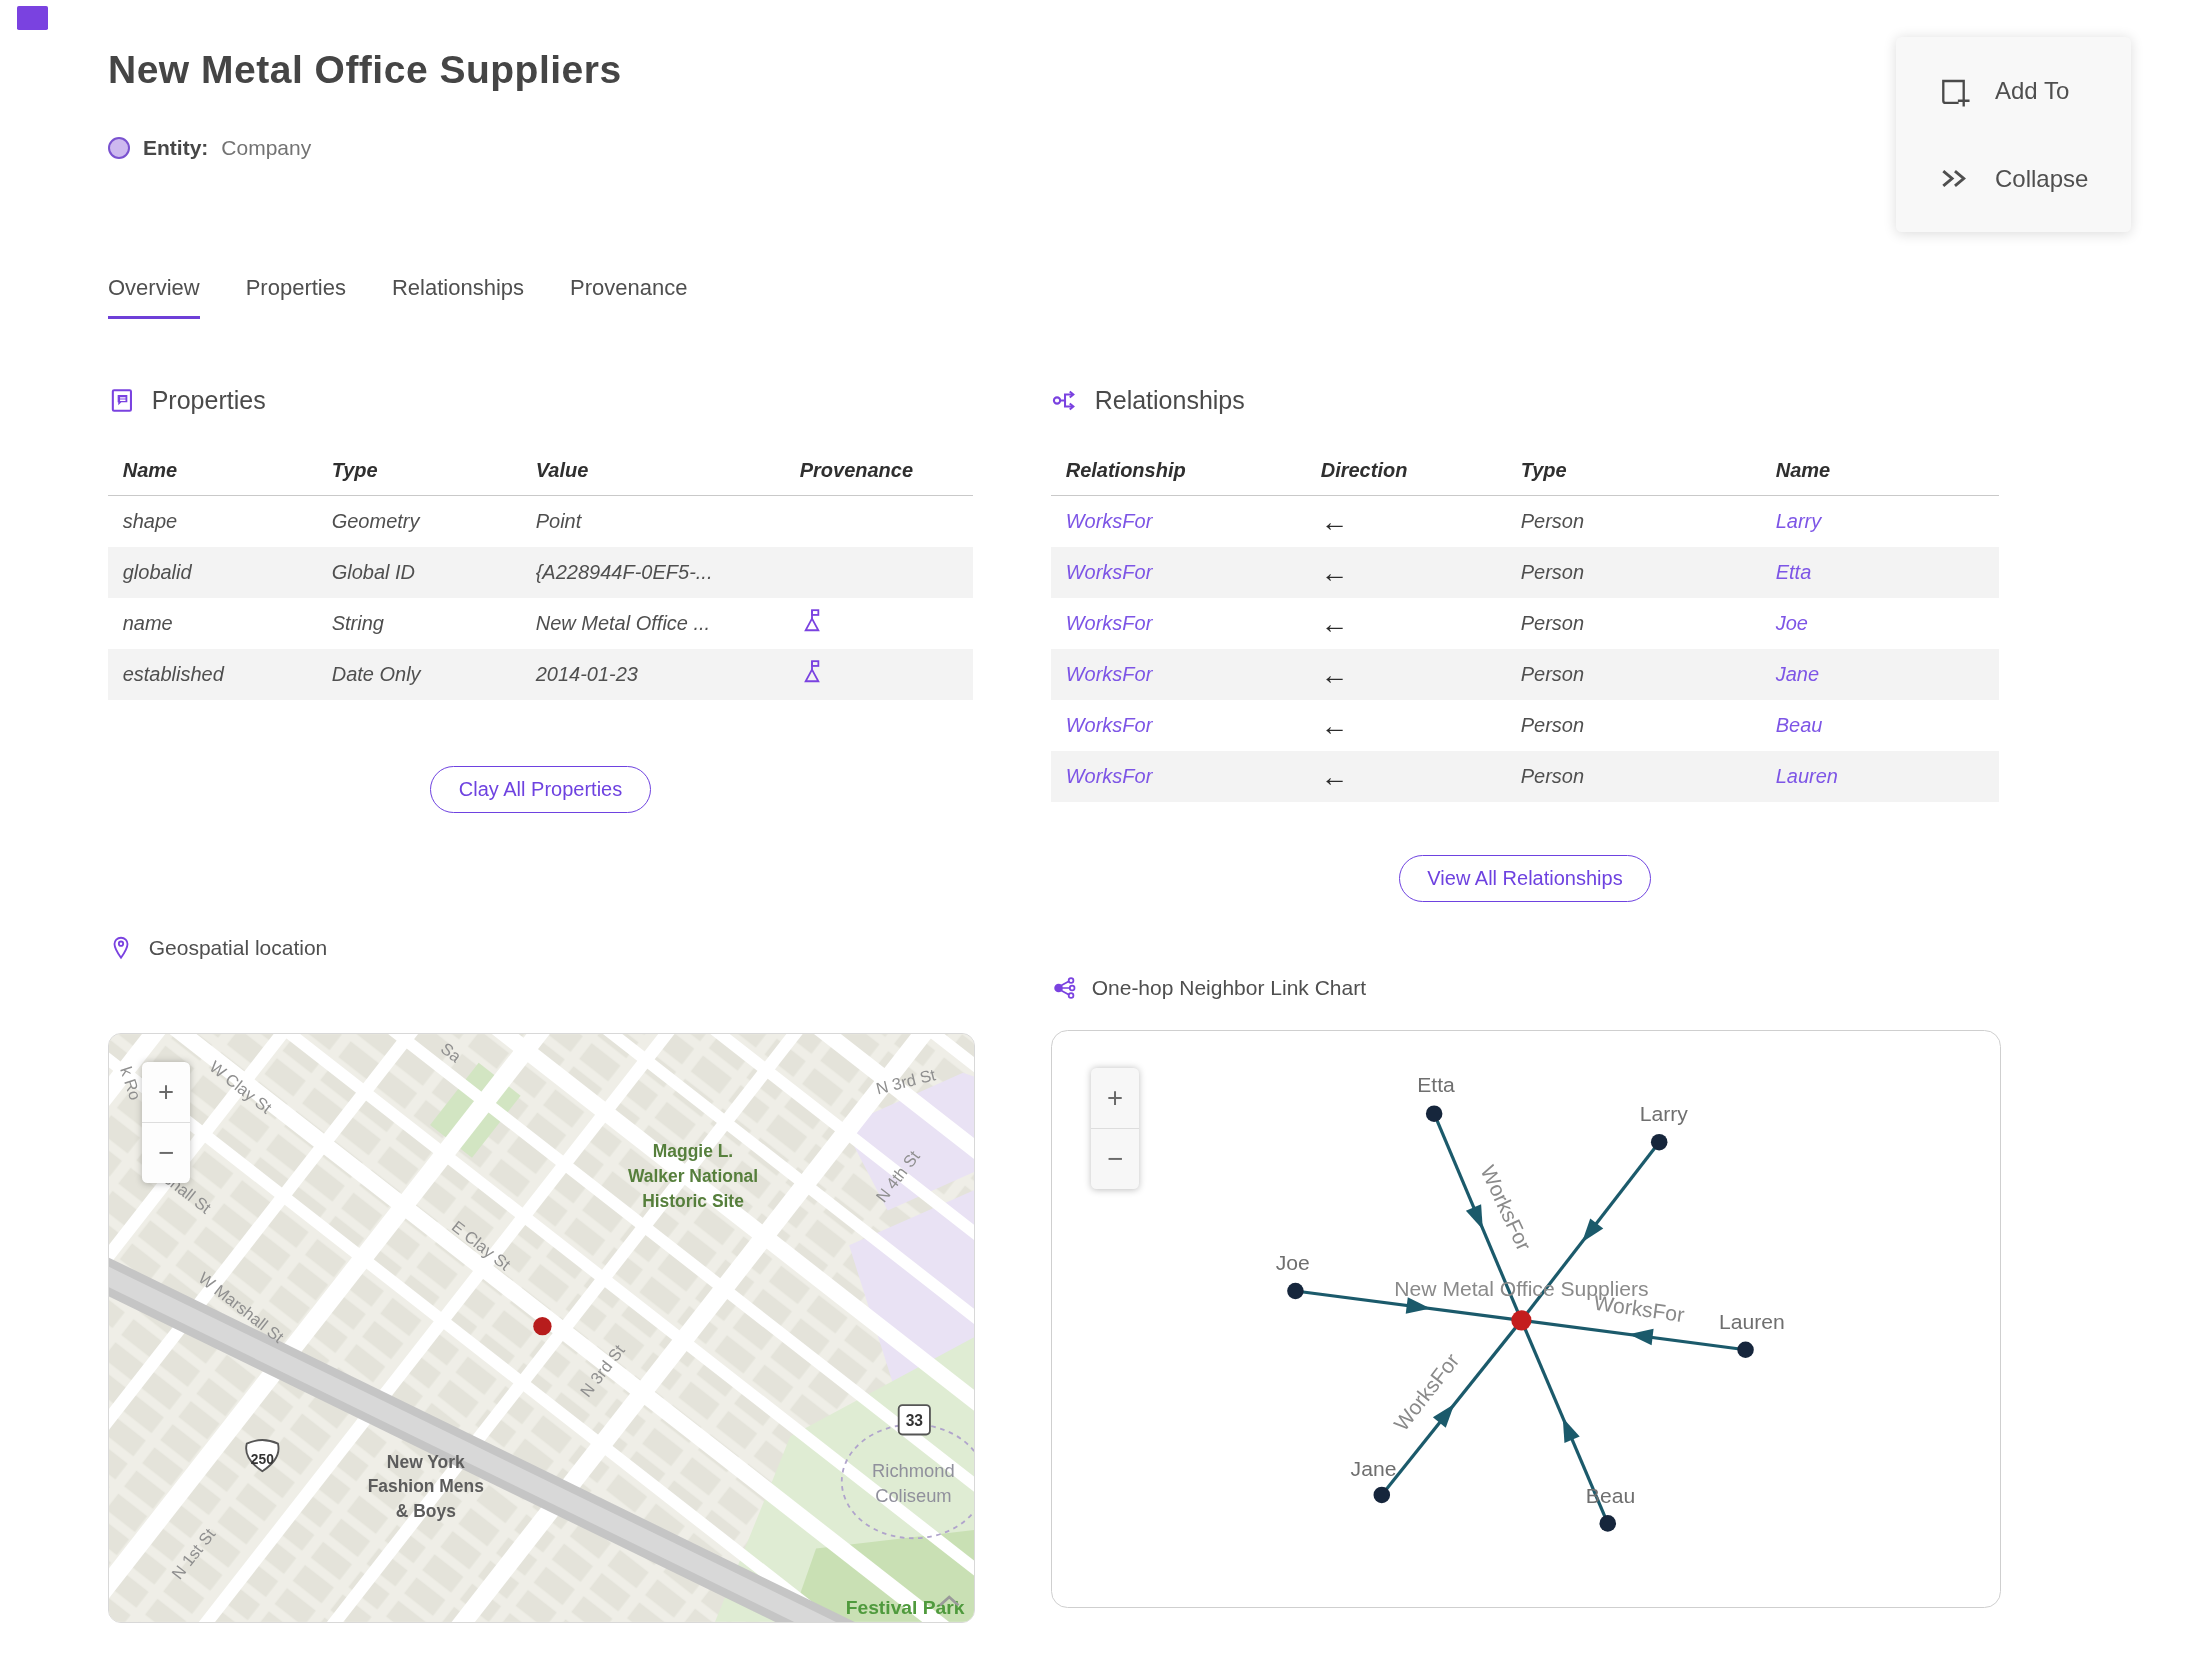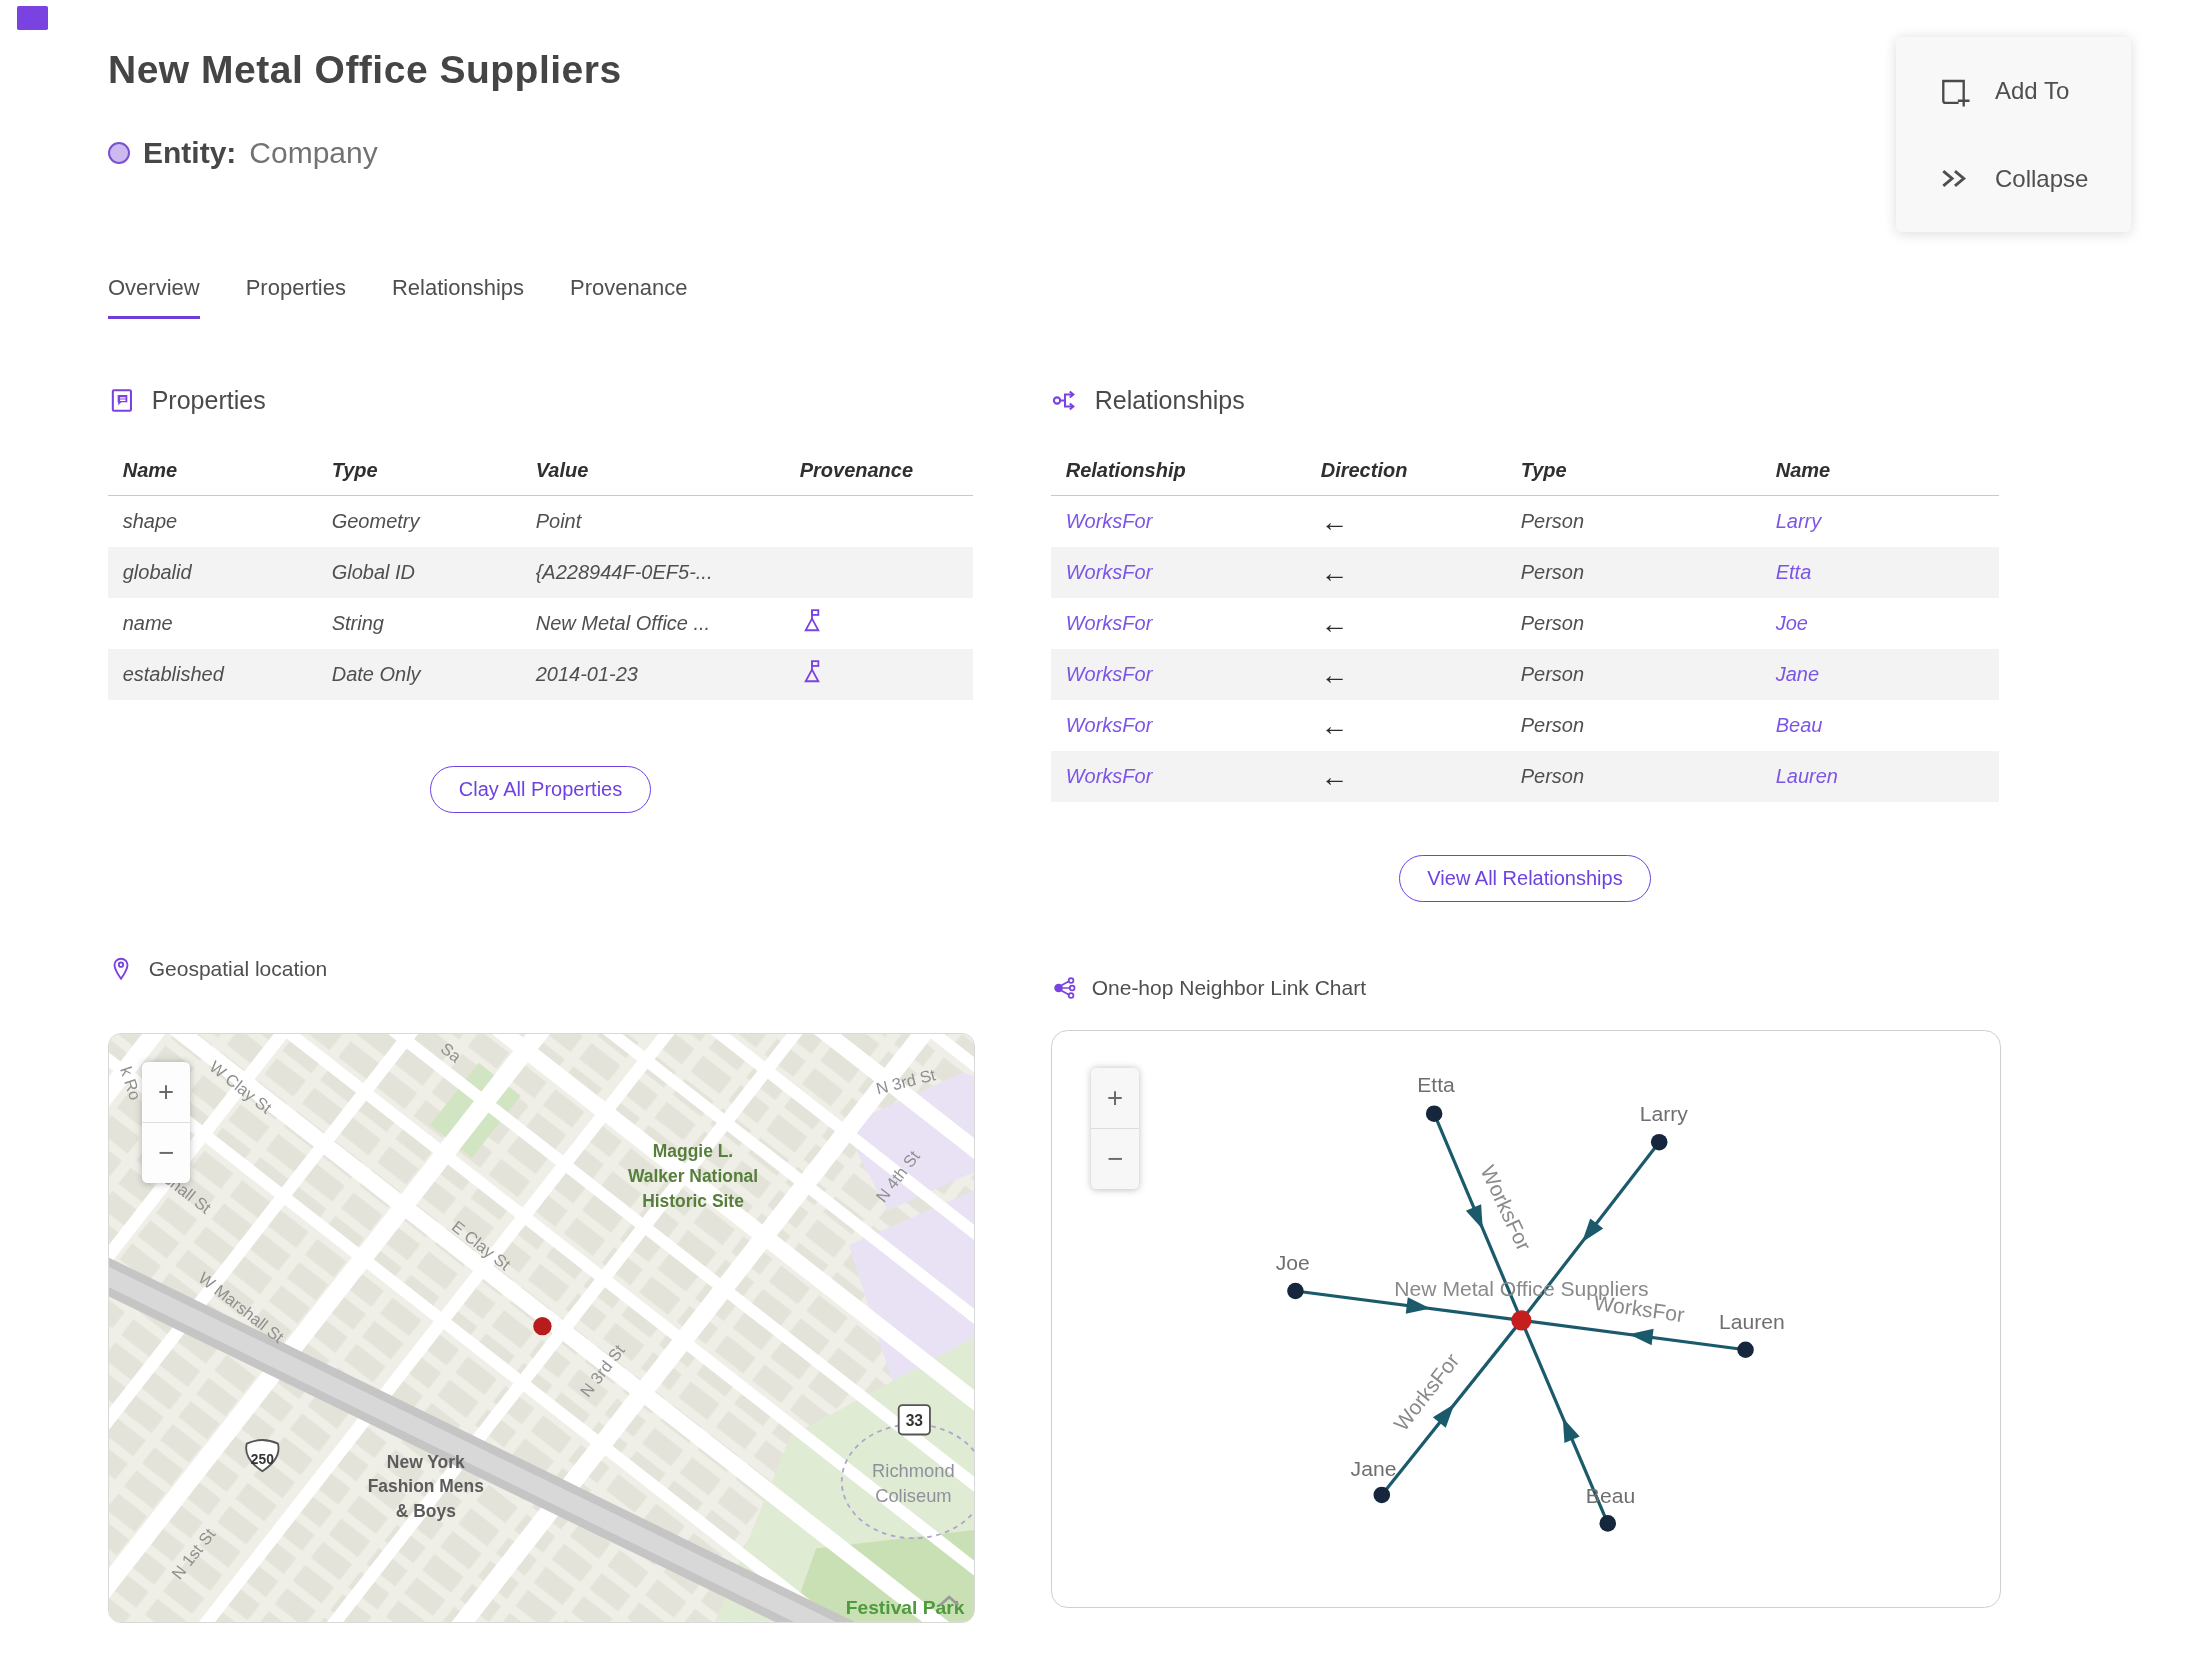--- a/index.html
+++ b/index.html
@@ -4,21 +4,21 @@
 <style>
   html,body{margin:0;padding:0;background:#fff;}
   .page{position:relative;width:2204px;height:1677px;background:#ffffff;overflow:hidden;
         font-family:"Liberation Sans", sans-serif;color:#4a4a4a;}
 
   
   .corner-accent{position:absolute;left:16.5px;top:5.5px;width:31px;height:24px;background:#7a42e0;border-radius:1.8px;}
 
   
   .title{position:absolute;left:108px;top:48px;font-size:39px;font-weight:bold;color:#454545;letter-spacing:0.5px;}
-  .entity-row{position:absolute;left:108px;top:136px;display:flex;align-items:center;gap:13px;font-size:30px;}
+  .entity-row{position:absolute;left:108px;top:136px;display:flex;align-items:center;gap:13px;font-size:21px;}
   .entity-dot{width:22px;height:22px;border-radius:50%;background:#cdb9ef;border:2.8px solid #7a52d0;box-sizing:border-box;}
   .entity-label{font-weight:bold;color:#474747;}
   .entity-type{color:#737373;}
 
   
   .actions-card{position:absolute;left:1896px;top:37px;width:235px;height:195px;background:#f8f8f8;
                 border-radius:5.5px;box-shadow:0 1.8px 13px rgba(0,0,0,.14);padding:24px 0 0 40px;box-sizing:border-box;}
   .action-row{display:flex;align-items:center;gap:24px;height:59px;cursor:pointer;color:#4f4f4f;font-size:24px;}
   .action-row + .action-row{margin-top:29px;}
   .action-icon{width:35px;height:35px;flex:0 0 35px;}
@@ -40,21 +40,21 @@
   tbody tr:nth-child(even){background:#f3f3f3;}
   .plink{color:#7d55e6;cursor:pointer;}
   .dir-arrow{font-size:27.5px;color:#2b2b2b;}
 
   .view-all-wrap{display:flex;justify-content:center;margin-top:66px;}
   .view-all{background:#fff;border:1.8px solid #6e42e0;color:#6e42e0;border-radius:27.5px;
             font-size:20px;padding:11px 27.5px;cursor:pointer;font-family:inherit;}
 
   
   .sub-head{position:absolute;display:flex;align-items:center;gap:14.7px;font-size:21px;color:#4f4f4f;}
-  .sub-head.geo{left:108px;top:956px;}
+  .sub-head.geo{left:108px;top:935px;}
   .sub-head.chart{left:1051px;top:975px;}
 
   
   .map-card{position:absolute;left:108px;top:1033px;width:865px;height:588px;border-radius:13px;
             overflow:hidden;border:0.9px solid #d8d8d8;background:#efeee7;}
   .zoom-ctl{position:absolute;width:48px;height:121px;background:#fdfdfd;border-radius:5.5px;
             box-shadow:0 0.9px 7.3px rgba(0,0,0,.25);display:flex;flex-direction:column;z-index:5;}
   .zoom-ctl .zbtn{flex:1;display:flex;align-items:center;justify-content:center;font-size:27.5px;color:#6a6a6a;cursor:pointer;}
   .zoom-ctl .zbtn:first-child{border-bottom:0.9px solid #ddd;}
   .map-zoom{left:33px;top:27.5px;}

